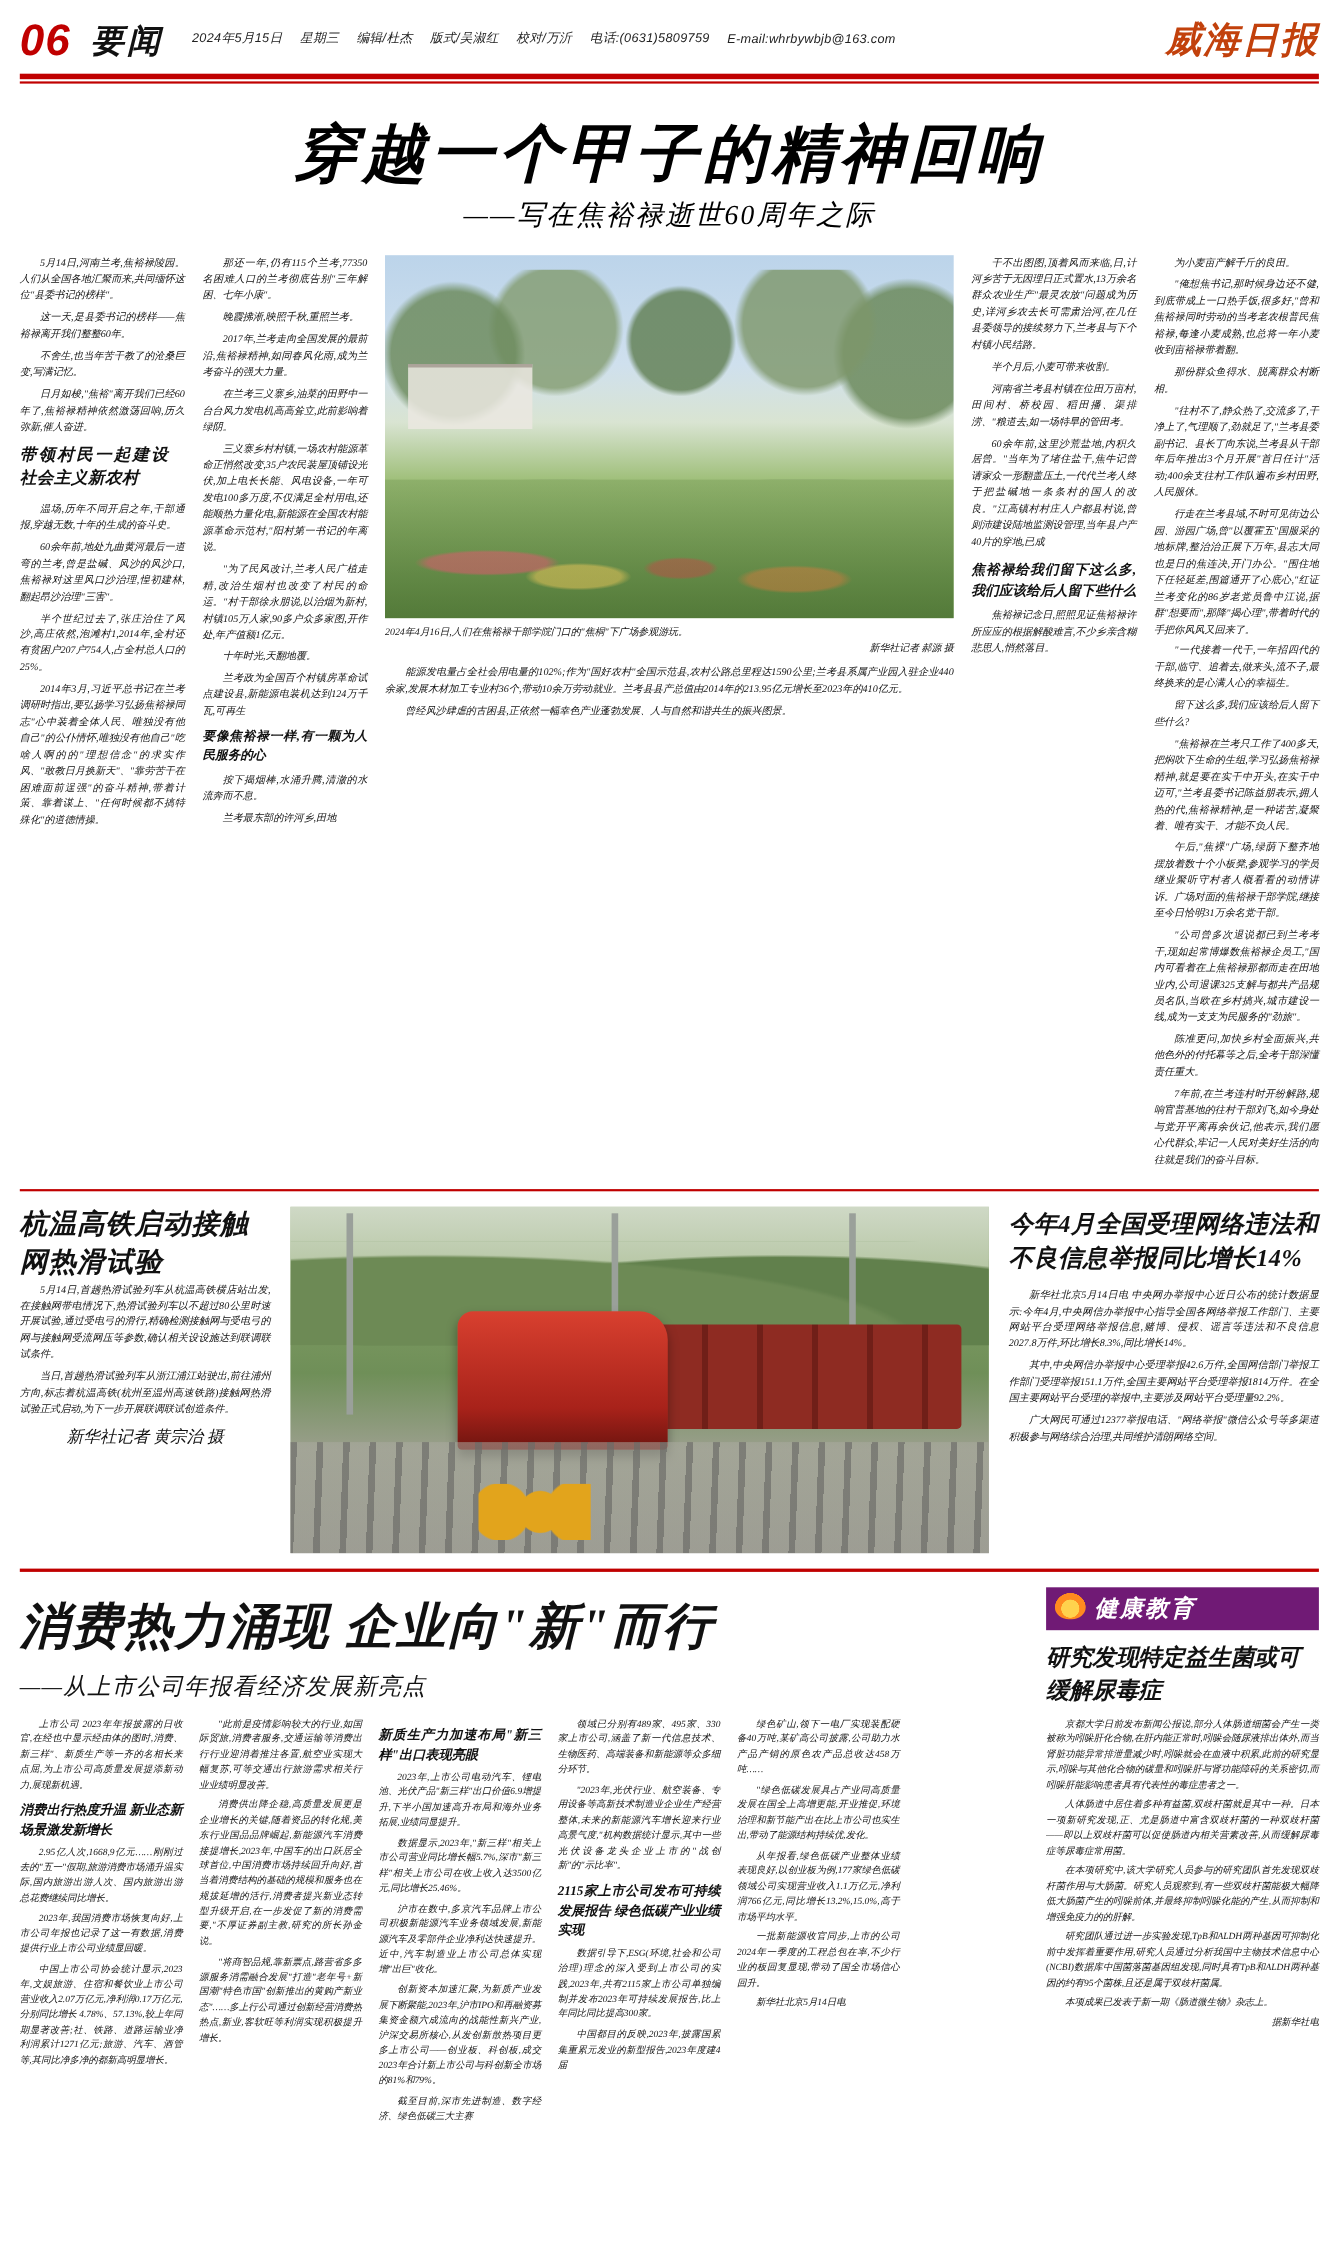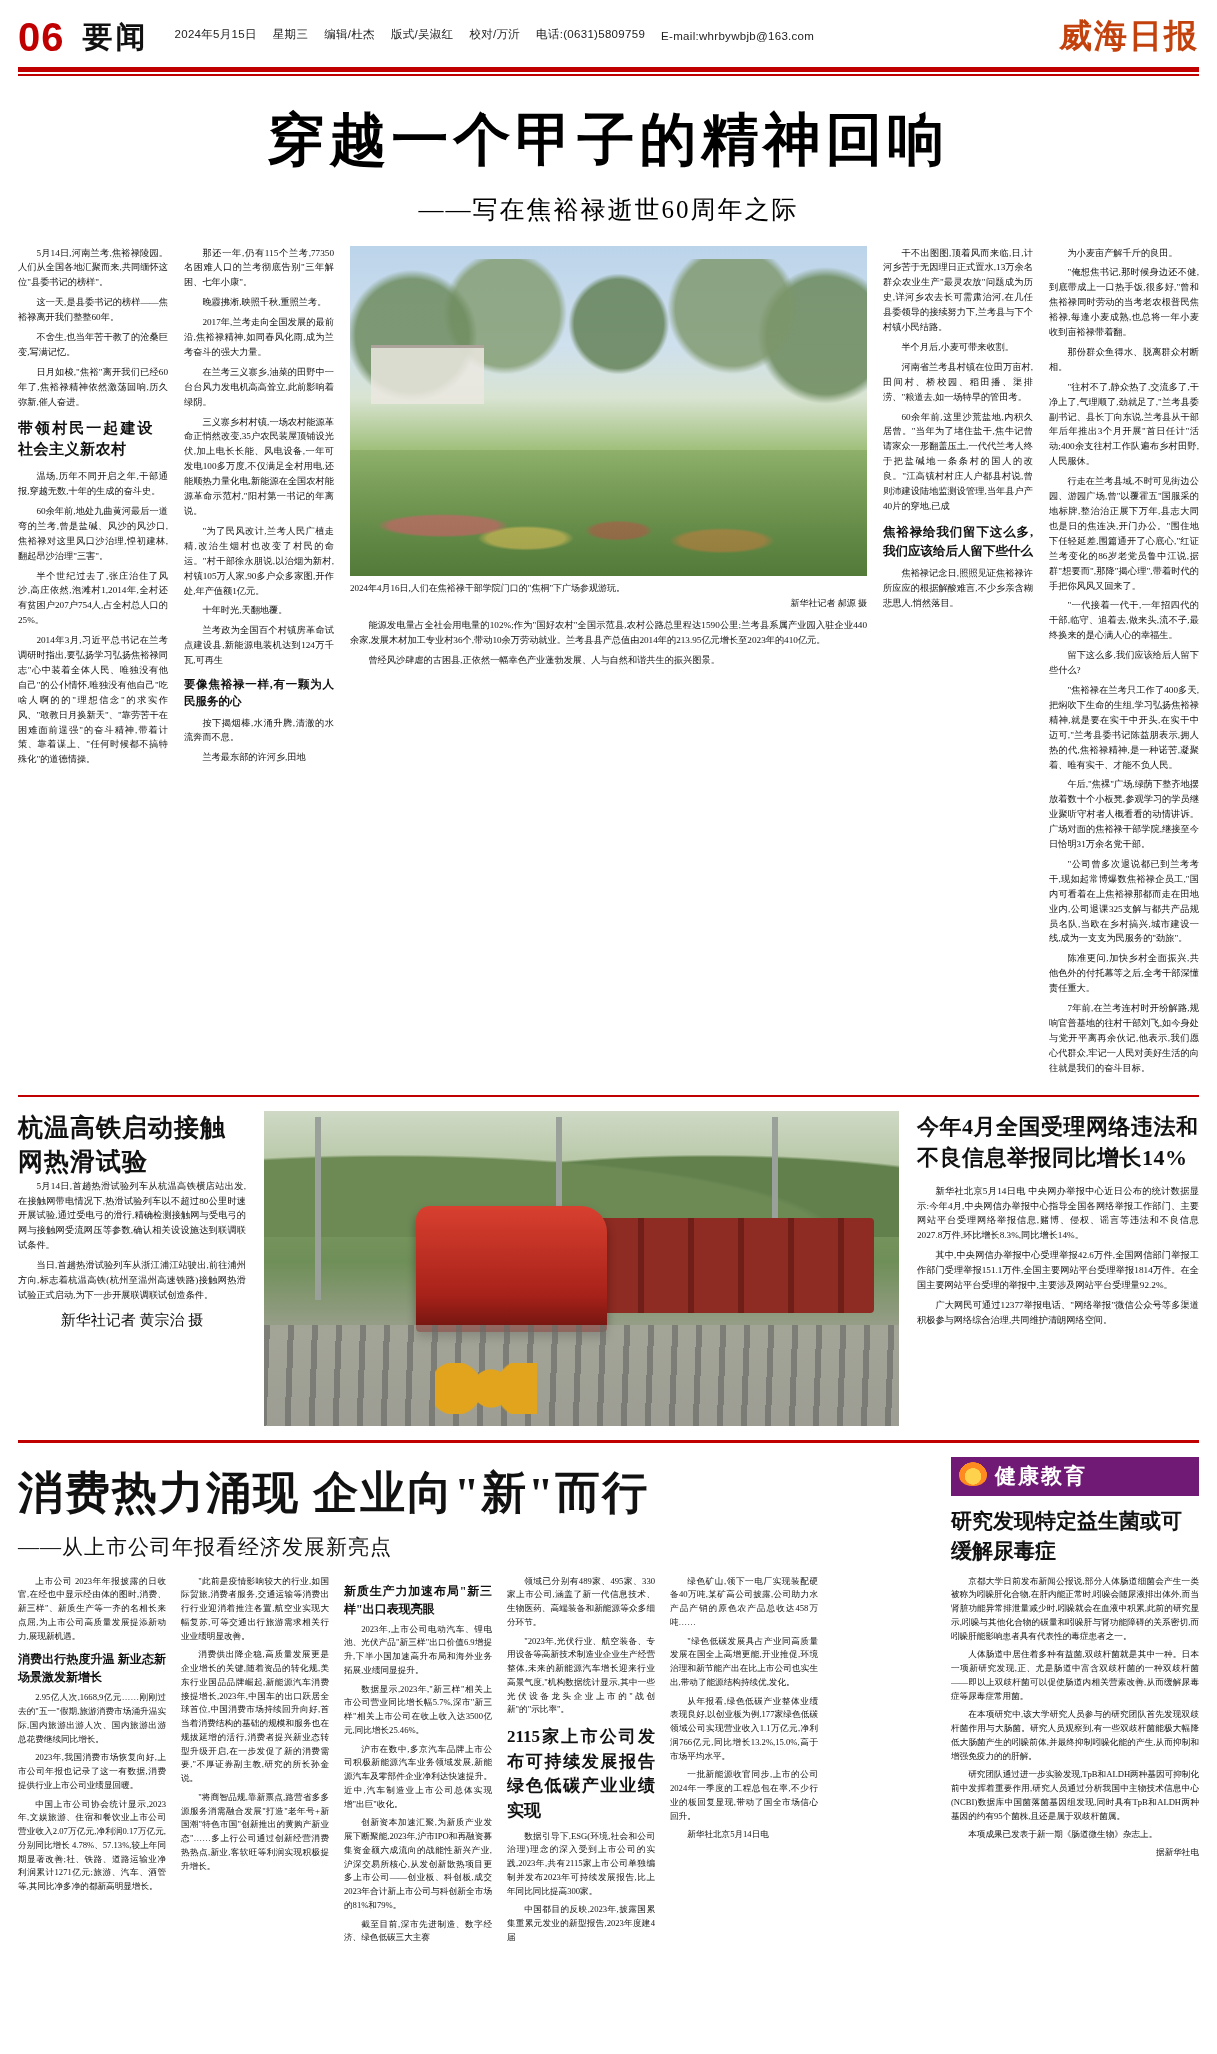--- a/index.html
+++ b/index.html
@@ -4,21 +4,21 @@
 <style>
   * { box-sizing: border-box; }
   body {
     margin: 0;
     width: 1217px;
     height: 2054px;
     background: #ffffff;
     font-family: "Liberation Serif", "DejaVu Serif", serif;
     color: #111;
   }
-  .page { position: relative; width: 1217px; height: 1616px; padding: 0 18px; }
+  .page { position: relative; width: 1217px; height: 1616px; padding: 0 18px; font-style: italic; }
 
   
   .masthead { display: flex; align-items: center; padding-top: 14px; }
   .page-num {
     font-size: 40px; font-weight: bold; color: #c00000;
     font-family: "Liberation Sans", sans-serif; letter-spacing: 1px;
   }
   .page-sec {
     font-size: 30px; font-weight: bold; color: #111; margin-left: 18px;
     font-family: "Liberation Sans", sans-serif; letter-spacing: 3px;
@@ -35,21 +35,21 @@
   .mast-rule { height: 5px; background: #c00000; margin-top: 6px; }
   .mast-rule2 { height: 1.5px; background: #c00000; margin-top: 2px; }
 
   
   .headline-wrap { text-align: center; margin-top: 26px; }
   .headline {
     font-size: 57px; font-weight: bold; letter-spacing: 5px;
     font-family: "Liberation Serif", serif; color: #000;
   }
   .subhead {
-    font-size: 25px; letter-spacing: 2px; margin-top: 14px; color: #000;
+    font-size: 25px; letter-spacing: 2px; color: #000;
     font-family: "Liberation Serif", serif;
   }
 
   
   .story-top {
     display: grid;
     grid-template-columns: 150px 150px 1fr 150px 150px;
     gap: 16px;
     margin-top: 20px;
   }
@@ -146,21 +146,21 @@
 
   
   .big-head {
     font-size: 45px; font-weight: bold; letter-spacing: 2px; margin-top: 6px;
   }
   .big-sub { font-size: 21px; margin-top: 10px; letter-spacing: 1px; }
   .band3 { display: grid; grid-template-columns: 148px 148px 148px 148px 148px 1fr; gap: 15px; margin-top: 14px; }
   .b3col { font-size: 8.6px; line-height: 1.6; text-align: justify; }
   .b3col p { margin: 0 0 5px 0; text-indent: 2em; }
   .b3sub { font-size: 12px; font-weight: bold; line-height: 1.5; margin: 7px 0 5px; text-indent: 0; }
-  .b3sub-lg { font-size: 17px; font-weight: bold; line-height: 1.45; margin: 8px 0 6px; text-indent: 0; }
+  .b3sub-lg { font-size: 12px; font-weight: bold; line-height: 1.45; margin: 8px 0 6px; text-indent: 0; }
 
   .health-banner {
     background: #701a75; color: #fff; font-size: 21px; font-weight: bold;
     letter-spacing: 2px; padding: 5px 8px 6px 44px; position: relative;
     font-family: "Liberation Serif", serif; margin-bottom: 10px;
   }
   .health-banner .flame {
     position: absolute; left: 8px; top: 5px; width: 28px; height: 24px;
     background: radial-gradient(circle at 50% 60%, #ffd24d 0 40%, #ff8a1f 42% 70%, transparent 72%);
     border-radius: 50% 50% 45% 45%;

